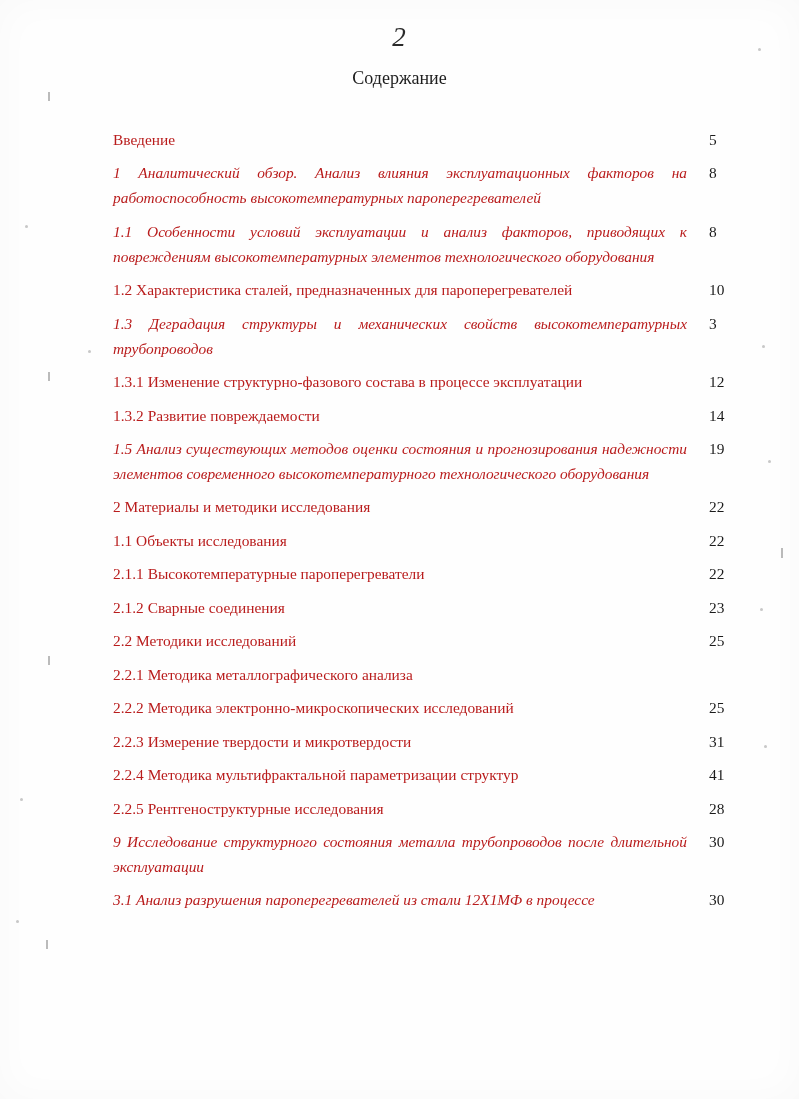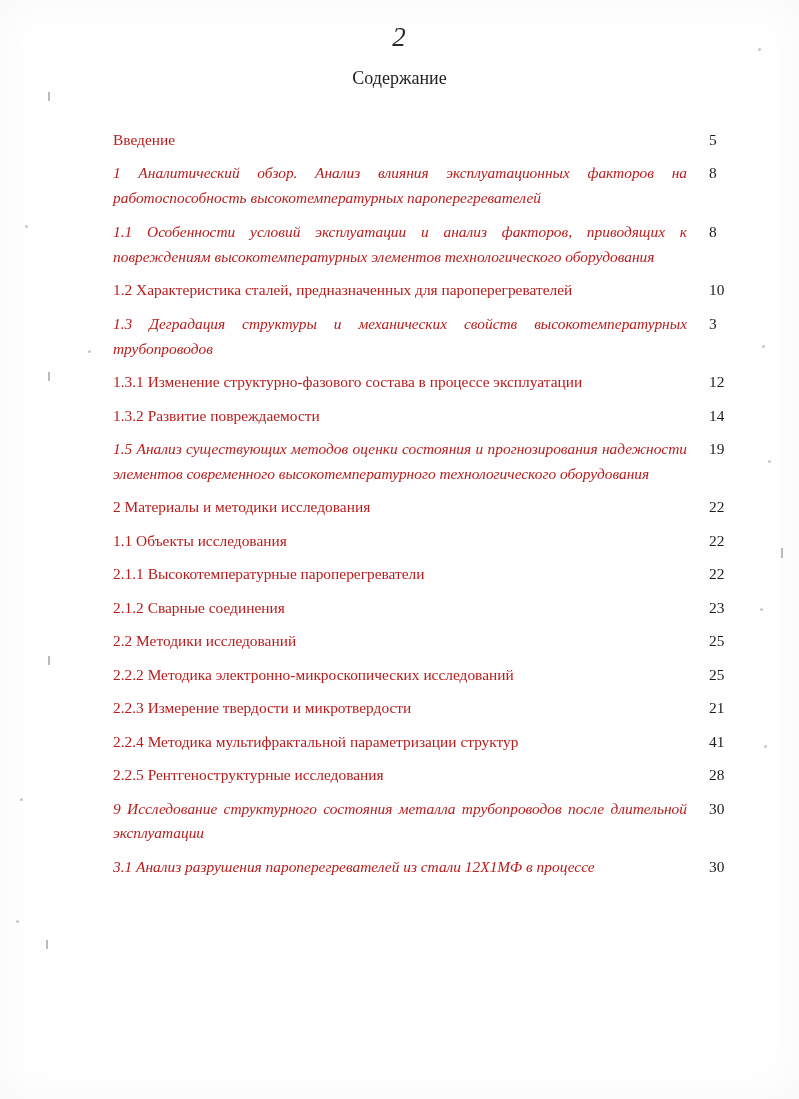--- a/index.html
+++ b/index.html
@@ -153,26 +153,30 @@
       </div>
       <div class="toc-entry">
         <span class="toc-text">2.1.2 Сварные соединения</span>
         <span class="toc-page">23</span>
       </div>
       <div class="toc-entry">
         <span class="toc-text">2.2 Методики исследований</span>
         <span class="toc-page">25</span>
       </div>
       <div class="toc-entry">
+        <span class="toc-text">2.2.1 Методика металлографического анализа</span>
+        <span class="toc-page"></span>
+      </div>
+      <div class="toc-entry">
         <span class="toc-text">2.2.2  Методика электронно-микроскопических исследований</span>
         <span class="toc-page">25</span>
       </div>
       <div class="toc-entry">
         <span class="toc-text">2.2.3 Измерение твердости и микротвердости</span>
-        <span class="toc-page">21</span>
+        <span class="toc-page">31</span>
       </div>
       <div class="toc-entry">
         <span class="toc-text">2.2.4 Методика мультифрактальной параметризации структур</span>
         <span class="toc-page">41</span>
       </div>
       <div class="toc-entry">
         <span class="toc-text">2.2.5 Рентгеноструктурные исследования</span>
         <span class="toc-page">28</span>
       </div>
       <div class="toc-entry justify">

